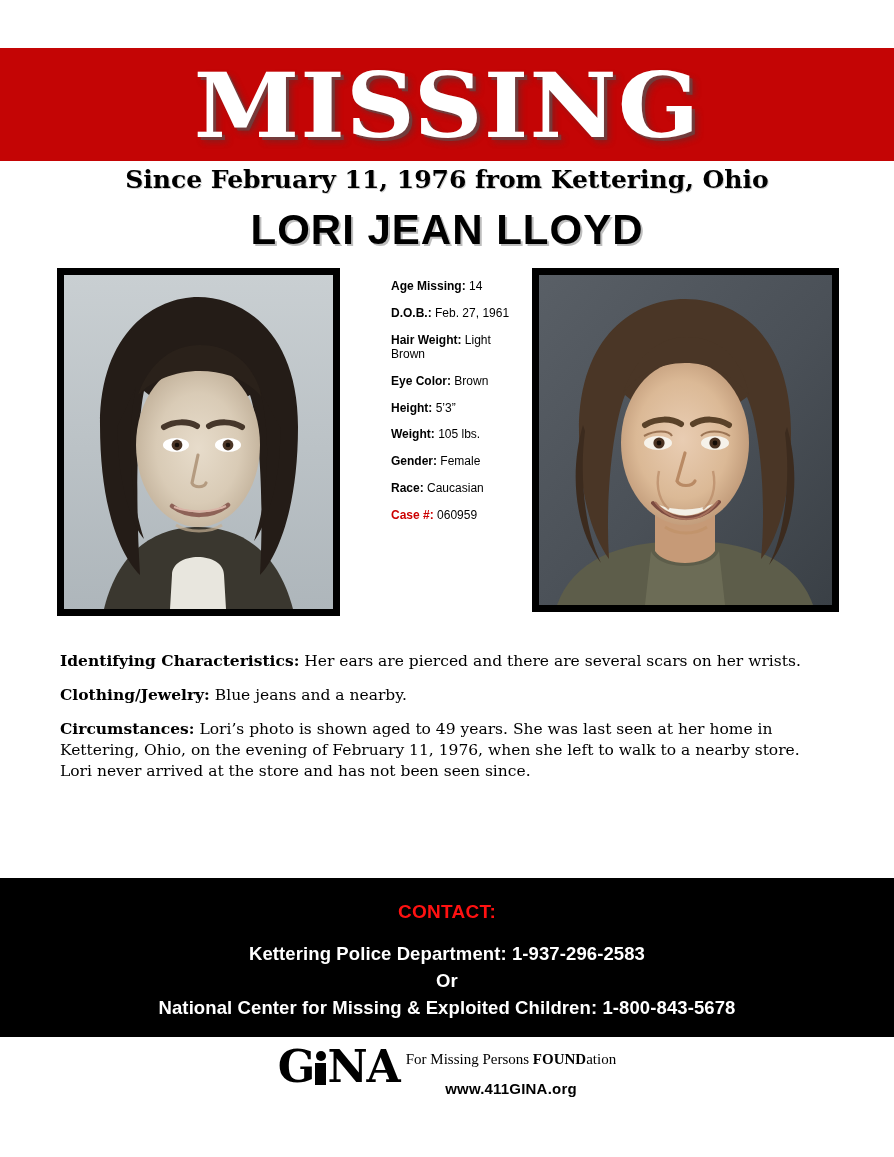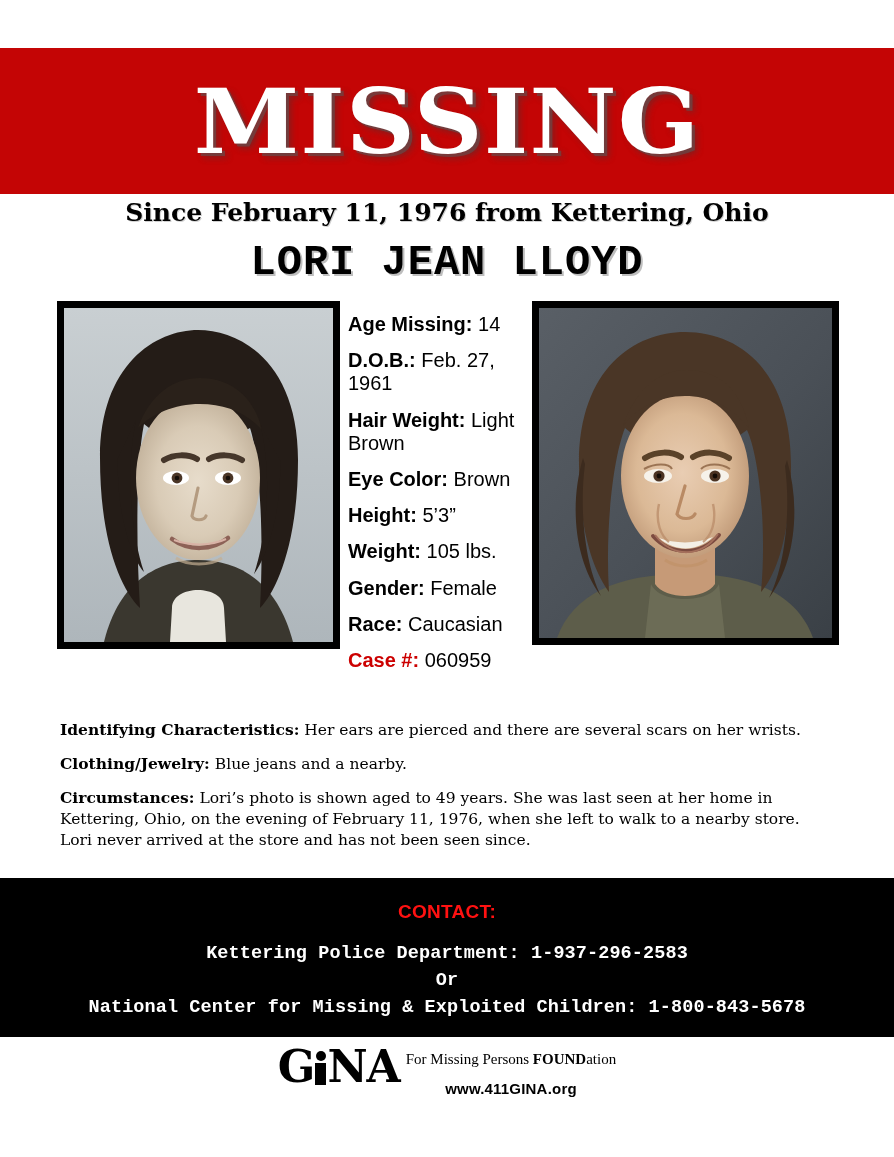--- a/index.html
+++ b/index.html
@@ -12,21 +12,21 @@
     height: 1157px;
     font-family: "Liberation Sans", sans-serif;
     overflow: hidden;
     position: relative;
   }
 
   
   .top-margin { height: 48px; background:#ffffff; }
 
   .missing-banner {
-    height: 146px;
+    height: 113px;
     background: #c40505;
     display: flex;
     align-items: center;
     justify-content: center;
     overflow: hidden;
   }
   .missing-word {
     font-family: "DejaVu Serif", serif;
     font-weight: bold;
     font-size: 90px;
@@ -46,21 +46,21 @@
     font-family: "DejaVu Serif", serif;
     font-weight: bold;
     font-size: 25px;
     color: #000000;
     margin-top: 4px;
     letter-spacing: 0px;
     text-shadow: 1px 1px 0 rgba(120,120,120,0.35);
   }
   .person-name {
     text-align: center;
-    font-family: Liberation Mono, monospace;
+    font-family: Liberation Sans, sans-serif;
     font-weight: bold;
     font-size: 42px;
     color: #000000;
     margin-top: 12px;
     letter-spacing: 1px;
     text-shadow: 2px 2px 0 rgba(110,110,110,0.45);
     white-space: nowrap;
   }
 
   
@@ -83,24 +83,25 @@
 
   .photo-canvas { width:100%; height:100%; display:block; }
 
   .details {
     flex: 1 1 auto;
     padding: 12px 6px 0 8px;
     box-sizing: border-box;
   }
   .detail-line {
     font-family: "Liberation Sans", sans-serif;
-    font-size: 20px;
+    font-size: 12px;
     color: #000000;
     line-height: 1.16;
     margin-bottom: 13px;
+    margin-left: 43px;
   }
   .detail-line .k { font-weight: bold; }
   .detail-line .v { font-weight: normal; }
   .detail-line.case .k { color: #cc0000; }
 
   
   .desc-block {
     padding: 22px 58px 0 60px;
     box-sizing: border-box;
   }
@@ -129,21 +130,21 @@
   .contact-title {
     color: #ff1111;
     font-family: "Liberation Sans", sans-serif;
     font-weight: bold;
     font-size: 19px;
     letter-spacing: 0.3px;
     margin-bottom: 17px;
   }
   .contact-line {
     color: #ffffff;
-    font-family: Liberation Mono, monospace;
+    font-family: Liberation Sans, sans-serif;
     font-weight: bold;
     font-size: 18.5px;
     line-height: 1.46;
     letter-spacing: 0.1px;
   }
 
   
   .footer {
     position: absolute;
     left: 0;

